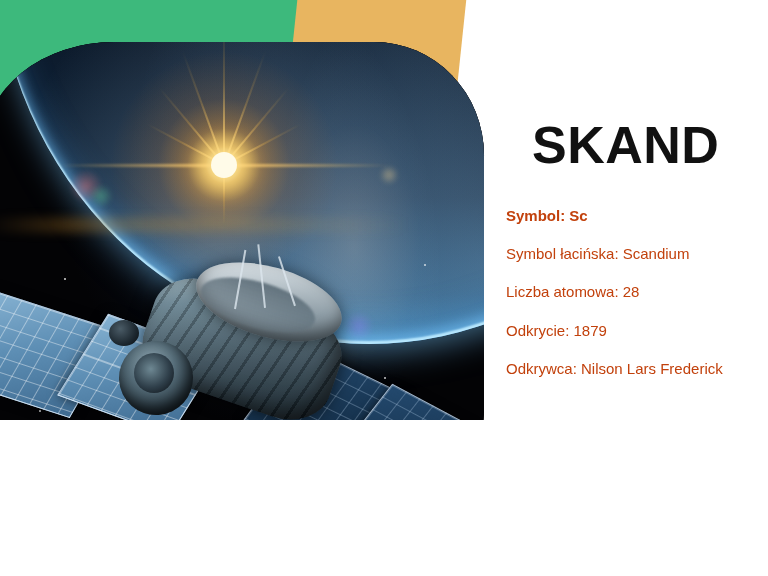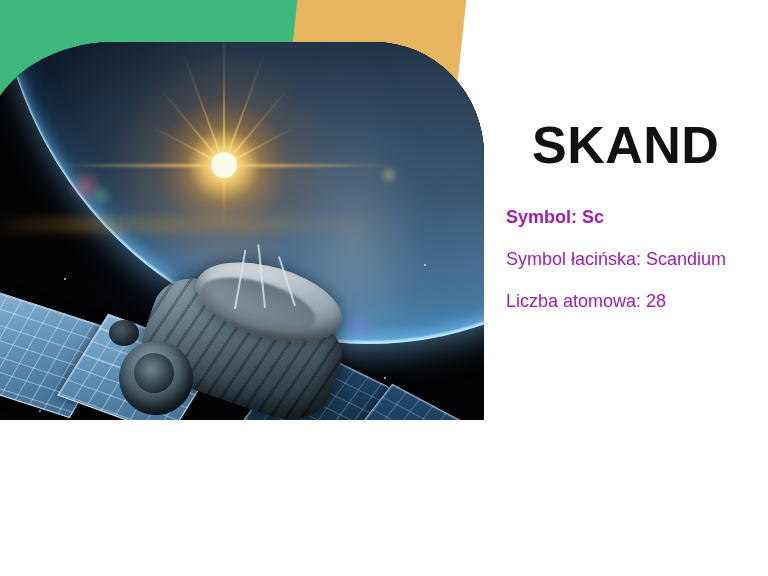--- a/index.html
+++ b/index.html
@@ -342,22 +342,22 @@
     font-size: 52px;
     font-weight: bold;
     letter-spacing: 0.5px;
     color: #111111;
     line-height: 1.04;
     margin: 0 0 34px 26px;
     white-space: nowrap;
   }
 
   .fact-line {
-    font-size: 18px;
-    color: #a21caf;
+    font-size: 15px;
+    color: #c2410c;
     line-height: 1.28;
     margin-bottom: 19px;
     white-space: nowrap;
   }
   .fact-line.bold {
     font-weight: bold;
   }
 </style>
 </head>
 <body>
@@ -437,15 +437,17 @@
 
     </div>
   </div>
 
   <div id="text-column">
     <h1 id="element-title">SKAND</h1>
 
     <div class="fact-line bold">Symbol: Sc</div>
     <div class="fact-line">Symbol łacińska: Scandium</div>
     <div class="fact-line">Liczba atomowa: 28</div>
+    <div class="fact-line">Odkrycie: 1879</div>
+    <div class="fact-line">Odkrywca: Nilson Lars Frederick</div>
   </div>
 
 </div>
 
 </body></html>

